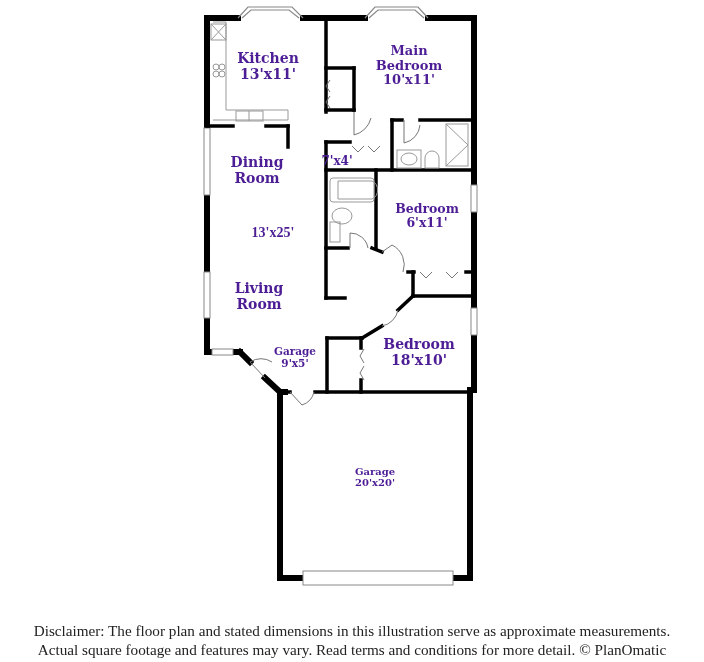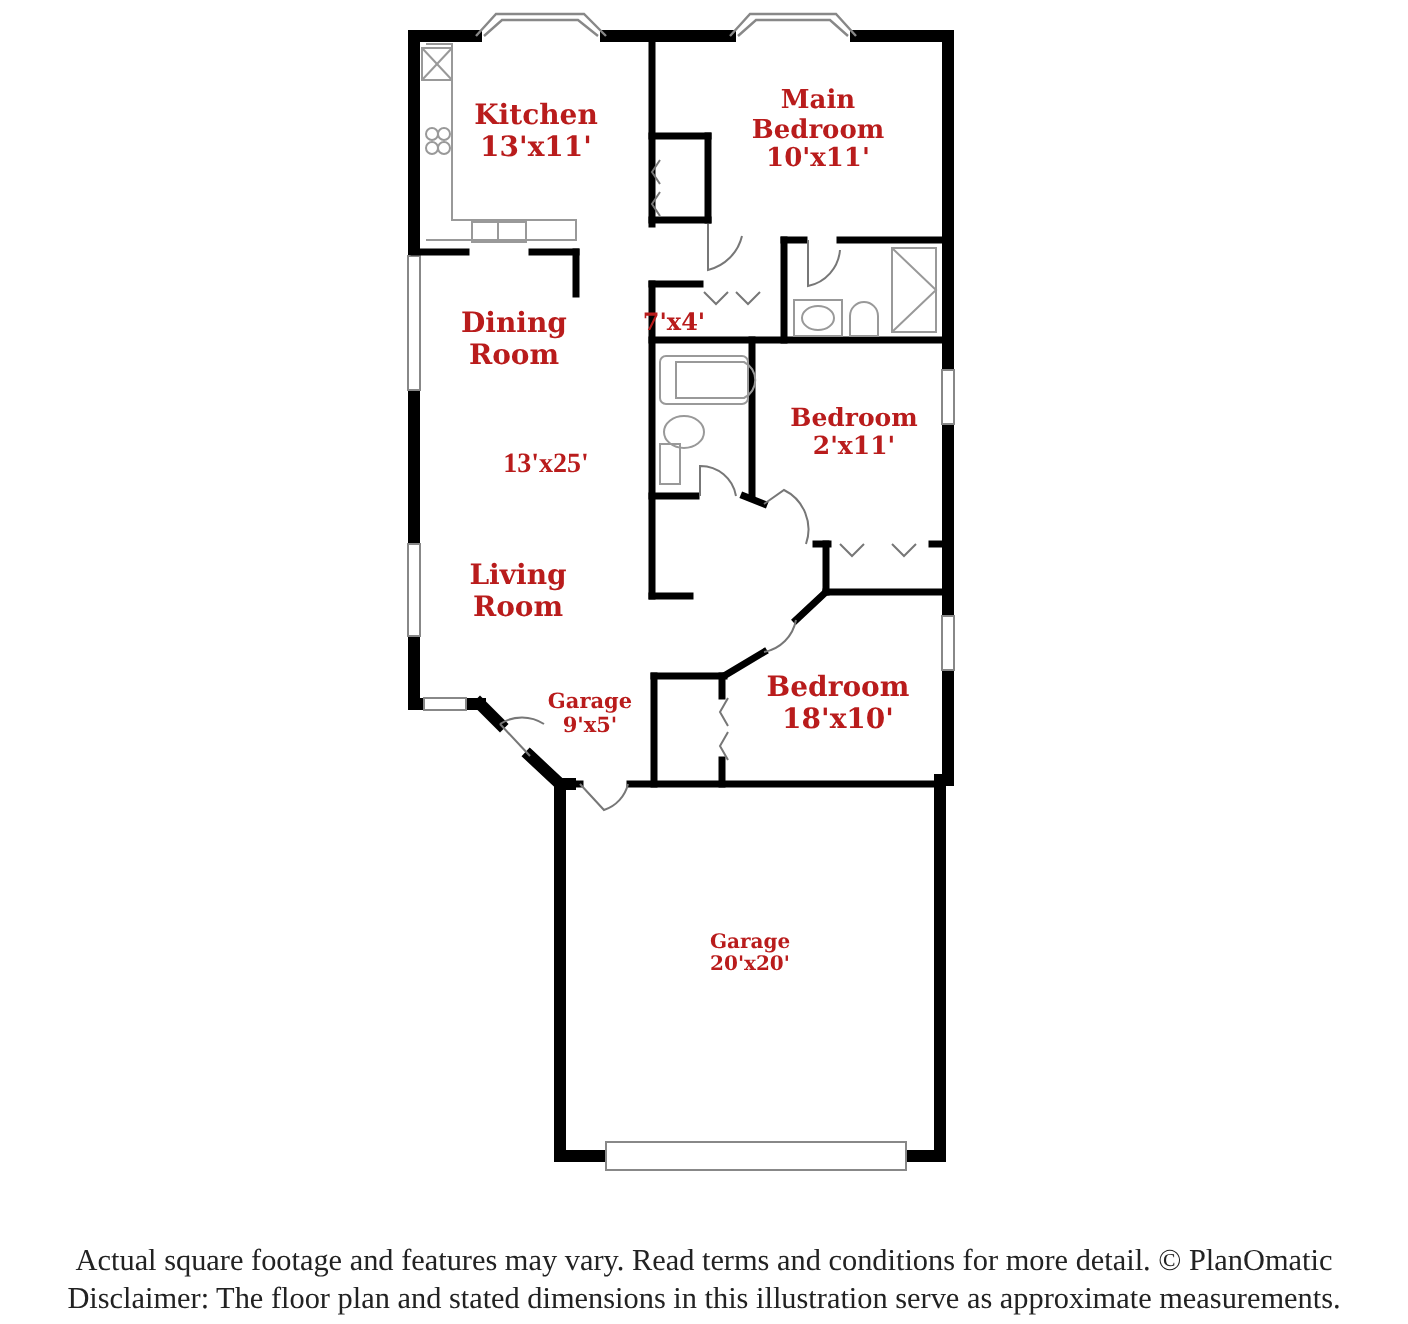--- a/index.html
+++ b/index.html
@@ -1,18 +1,18 @@
 <!DOCTYPE html>
 <html><head>
 <meta charset="utf-8">
 <style>
   html, body { margin: 0; padding: 0; background: #ffffff; }
   body { width: 704px; height: 662px; position: relative; overflow: hidden; font-family: "DejaVu Serif", serif; }
   #plan { position: absolute; left: 0; top: 0; width: 704px; height: 615px; }
-  .room-label { position: absolute; text-align: center; font-family: "DejaVu Serif", serif; font-weight: bold; color: #b91c1c; line-height: 1.12; }
+  .room-label { position: absolute; text-align: center; font-family: "DejaVu Serif", serif; font-weight: bold; color: #4c1d95; line-height: 1.12; }
   .room-label span { display: block; }
   .disclaimer { position: absolute; left: 0; top: 621px; width: 704px; text-align: center; font-family: "Liberation Serif", serif; font-size: 15.2px; color: #222; line-height: 19px; }
   .disclaimer span { display: block; white-space: nowrap; }
 </style>
 </head>
 <body>
 
 <svg id="plan" viewBox="0 0 704 615" xmlns="http://www.w3.org/2000/svg">
 
   <g stroke="#000" stroke-width="6" fill="none" stroke-linecap="square">
@@ -163,34 +163,34 @@
   <span>13'x25'</span>
 </div>
 
 <div class="room-label" style="left:222px; top:281px; width:74px; font-size:14px;">
   <span>Living</span>
   <span>Room</span>
 </div>
 
 <div class="room-label" style="left:385px; top:202px; width:84px; font-size:12.5px;">
   <span>Bedroom</span>
-  <span>2'x11'</span>
+  <span>6'x11'</span>
 </div>
 
 <div class="room-label" style="left:374px; top:337px; width:90px; font-size:14px;">
   <span>Bedroom</span>
   <span>18'x10'</span>
 </div>
 
 <div class="room-label" style="left:273px; top:346px; width:44px; font-size:10.5px;">
   <span>Garage</span>
   <span>9'x5'</span>
 </div>
 
 <div class="room-label" style="left:338px; top:466px; width:74px; font-size:10px;">
   <span>Garage</span>
   <span>20'x20'</span>
 </div>
 
 <div class="disclaimer">
+  <span>Disclaimer: The floor plan and stated dimensions in this illustration serve as approximate measurements.</span>
   <span>Actual square footage and features may vary. Read terms and conditions for more detail. © PlanOmatic</span>
-  <span>Disclaimer: The floor plan and stated dimensions in this illustration serve as approximate measurements.</span>
 </div>
 
 </body></html>

